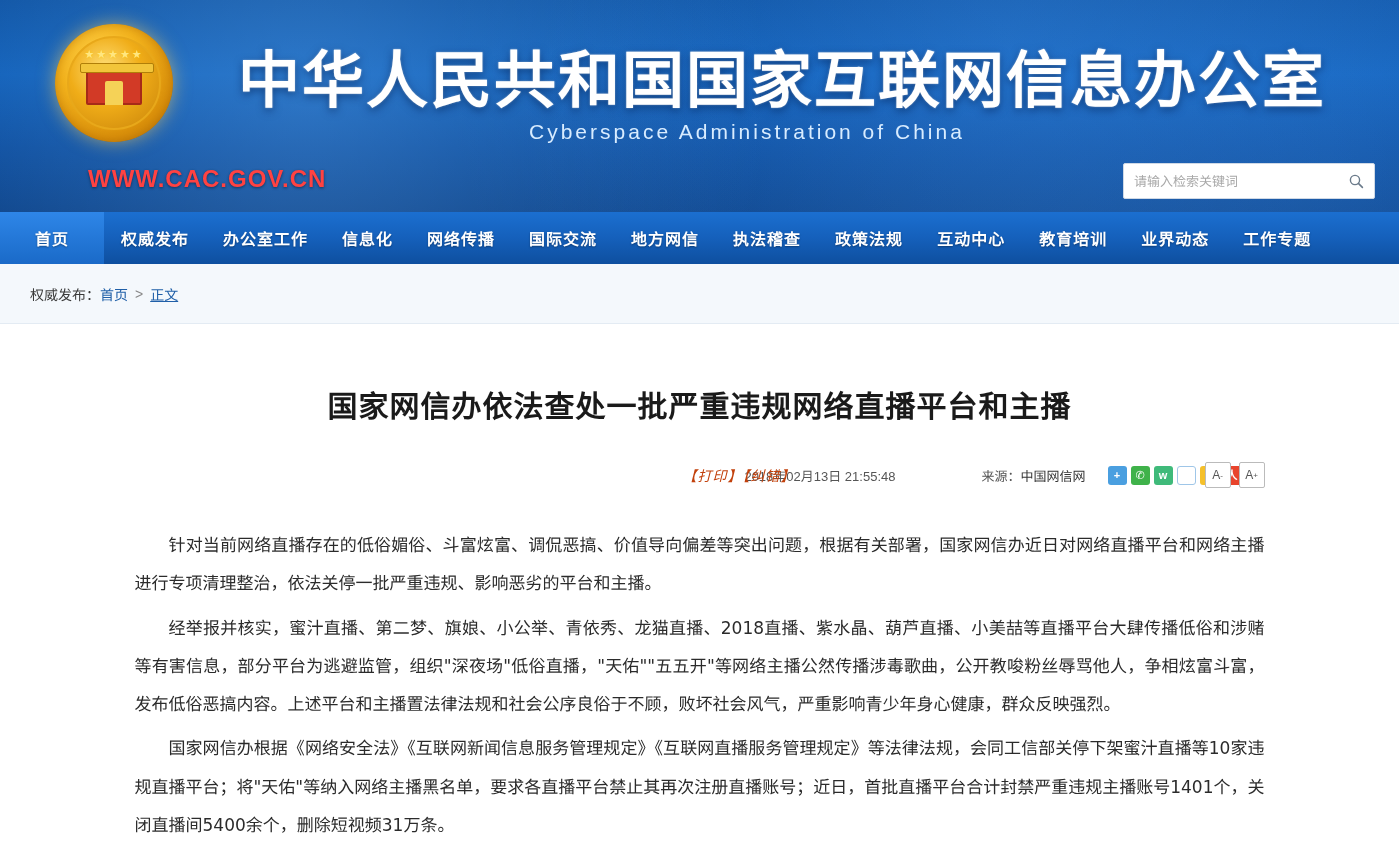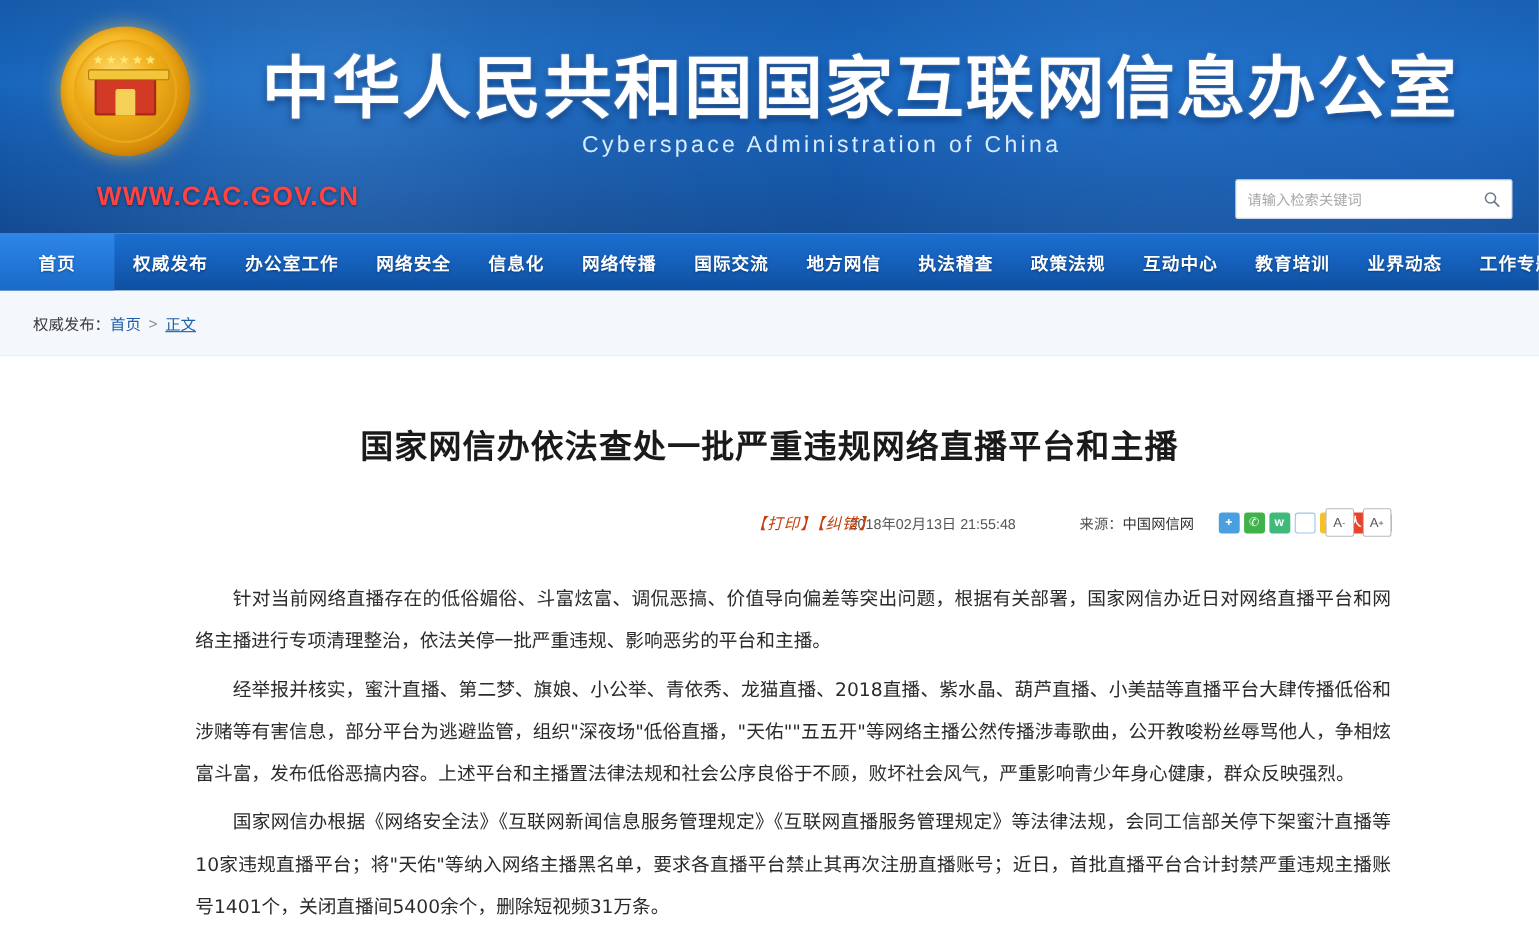--- a/index.html
+++ b/index.html
@@ -218,21 +218,21 @@
     margin-top: 28px;
     height: 34px;
     display: flex;
     align-items: center;
     font-size: 13px;
     color: #4a4a4a;
     position: relative;
     justify-content: flex-end;
   }
   .meta-date { margin-left: 34px; color: #555; }
-  .meta-source { margin-left: 58px; color: #555; }
+  .meta-source { margin-left: 86px; color: #555; }
   .share-icons {
     display: flex;
     align-items: center;
     gap: 4px;
     margin-left: 22px;
   }
   .share-icons .ico {
     width: 19px; height: 19px;
     border-radius: 3px;
     display: inline-flex;
@@ -280,21 +280,20 @@
   }
   .font-btn sup { font-size: 8px; }
 
   .body-text {
     margin-top: 34px;
     font-size: 17px;
     line-height: 2.25;
     color: #2b2b2b;
     text-align: justify;
     font-family: "DejaVu Sans", "Liberation Sans", sans-serif;
-    margin-left: 43px;
   }
   .body-text p {
     margin: 0 0 6px 0;
     text-indent: 2em;
   }
 
   
   .gutter-left, .gutter-right {
     position: absolute;
     top: 264px;
@@ -330,21 +329,20 @@
           <line x1="10.4" y1="10.4" x2="14.4" y2="14.4" stroke="#6a7a8a" stroke-width="1.6" stroke-linecap="round"></line>
         </svg>
       </button>
     </div>
   </div>
 
   <div class="nav">
     <div class="nav-item home">首页</div>
     <div class="nav-item">权威发布</div>
     <div class="nav-item">办公室工作</div>
-    <div class="nav-item">网络安全</div>
     <div class="nav-item">信息化</div>
     <div class="nav-item">网络传播</div>
     <div class="nav-item">国际交流</div>
     <div class="nav-item">地方网信</div>
     <div class="nav-item">执法稽查</div>
     <div class="nav-item">政策法规</div>
     <div class="nav-item">互动中心</div>
     <div class="nav-item">教育培训</div>
     <div class="nav-item">业界动态</div>
     <div class="nav-item">工作专题</div>

